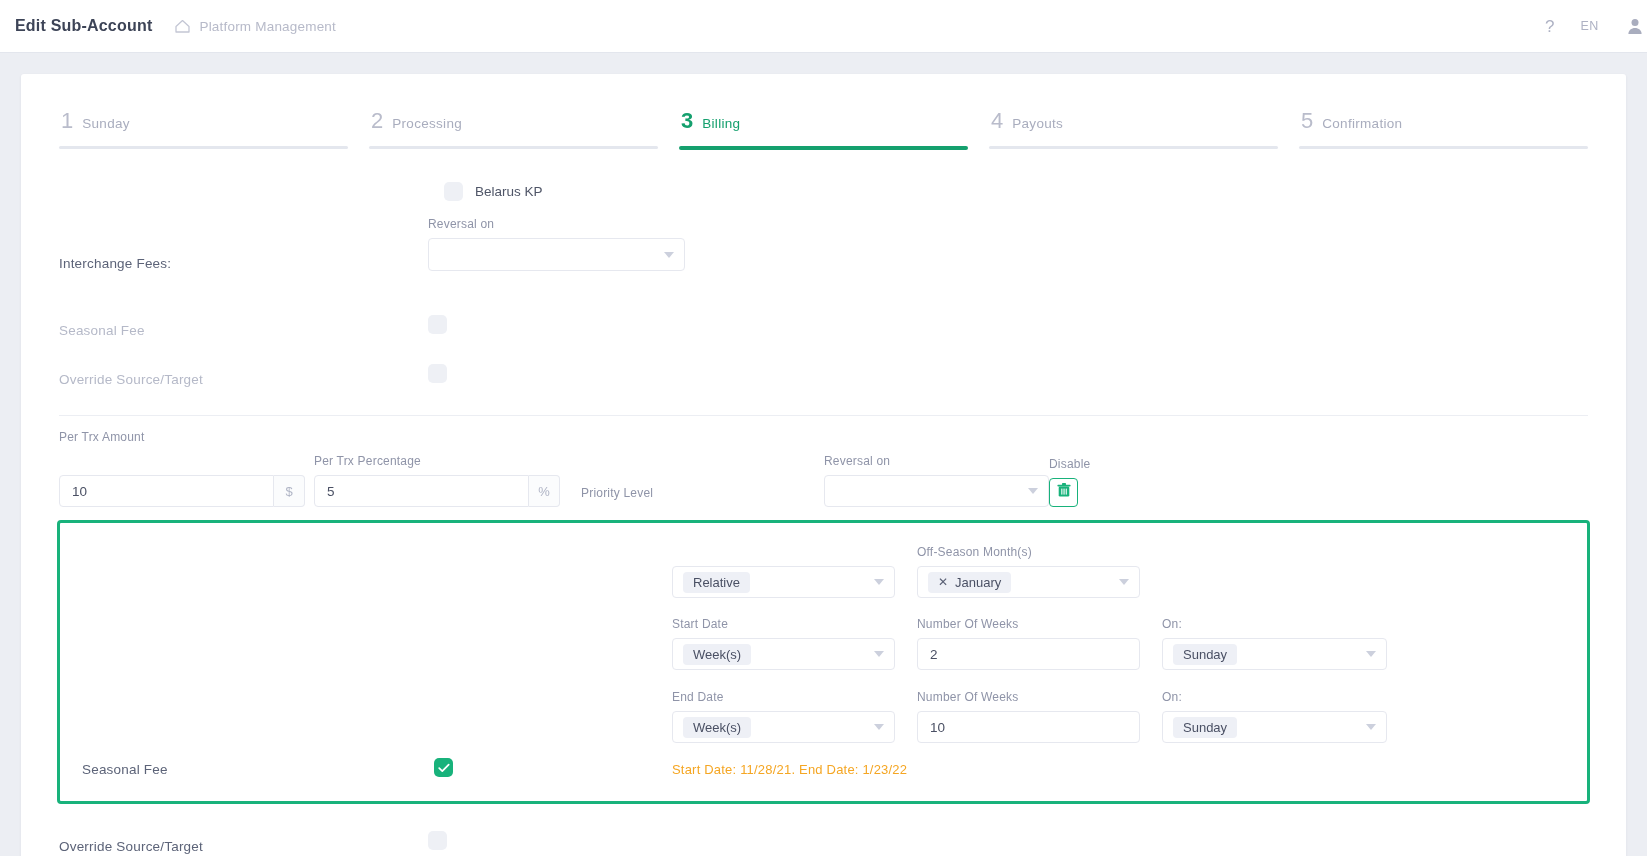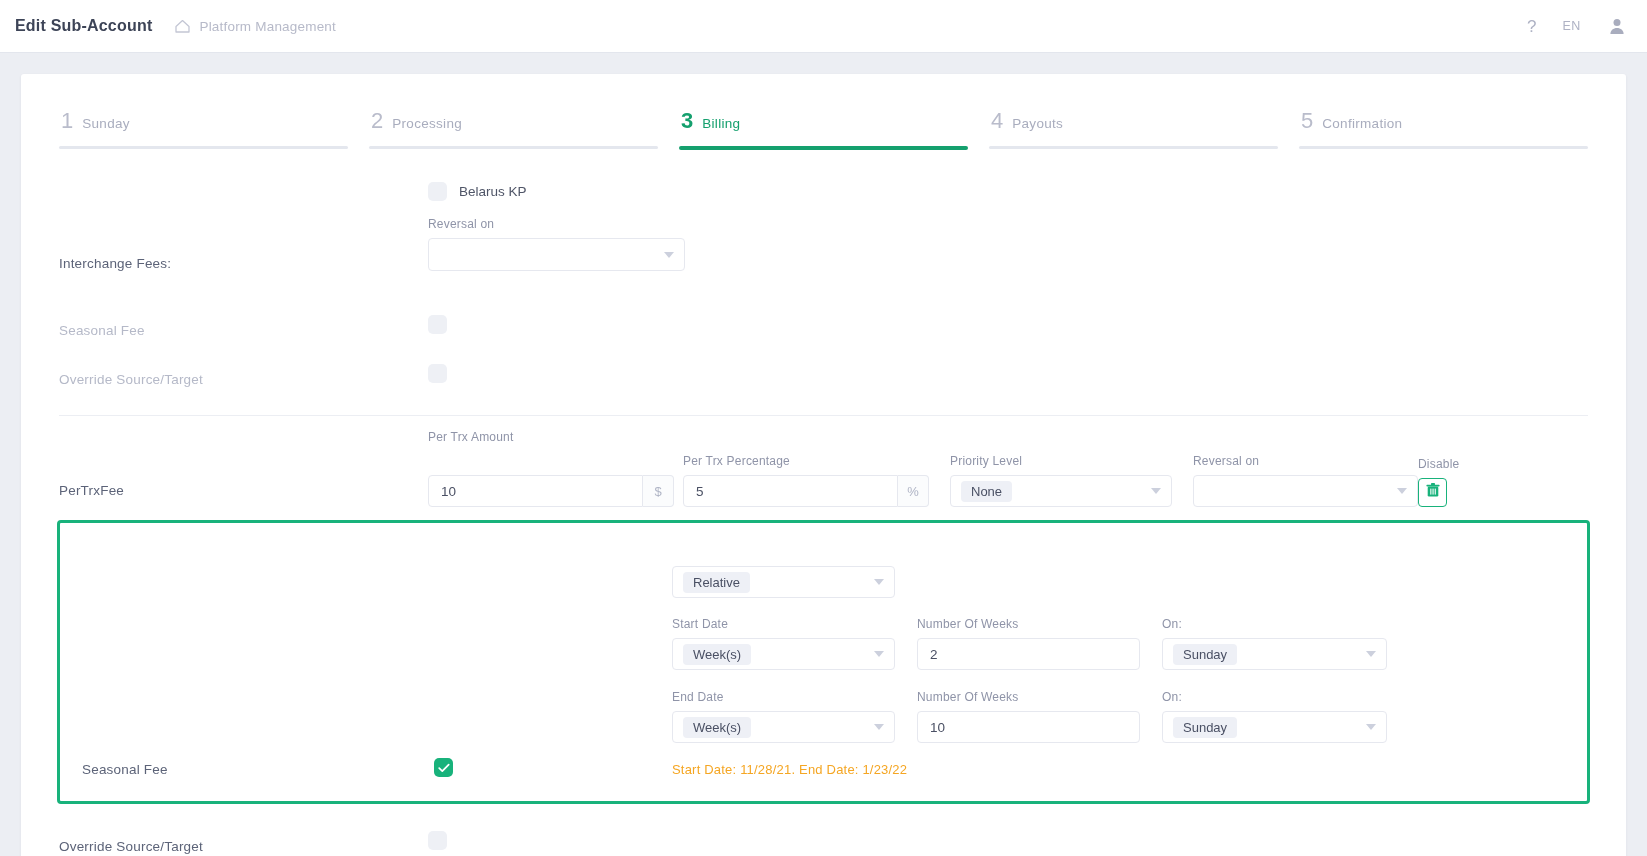--- a/index.html
+++ b/index.html
@@ -8,21 +8,21 @@
     font-family: "Liberation Sans", sans-serif;
     background: #eceef3;
     overflow: hidden;
   }
 
   
   .topbar {
     height: 53px; background: #ffffff;
     border-bottom: 1px solid #e3e6ed;
     display: flex; align-items: center;
-    padding: 0 20px 0 12px;
+    padding: 0 2px 0 12px;
     position: relative; z-index: 5;
   }
   .app-title {
     font-size: 16px; font-weight: 700; color: #3d4457;
     letter-spacing: .2px; margin-left: 3px;
   }
   .crumb {
     display: flex; align-items: center; gap: 8px;
     margin-left: 22px;
   }
@@ -73,21 +73,21 @@
 
   .chk {
     width: 19px; height: 19px; border-radius: 5px;
     background: #eef0f5; display: inline-block; flex: 0 0 19px;
   }
   .chk.checked {
     background: #18b27b;
     display: flex; align-items: center; justify-content: center;
   }
   .chk.checked svg { display: block; }
-  .chk-wrap { display: flex; align-items: center; gap: 12px; }
+  .chk-wrap { display: flex; align-items: center; gap: 12px; margin-left: 16px; }
   .chk-text { font-size: 13.5px; color: #4f5567; }
 
   
   .field { display: flex; flex-direction: column; }
   .flabel {
     font-size: 12px; color: #8f94a8; letter-spacing: .2px;
     margin-bottom: 6px; height: 15px;
   }
   .control {
     height: 32px; border: 1px solid #e6e8ef; border-radius: 4px;
@@ -229,21 +229,20 @@
     <div class="row" style="margin-top:26px;">
       <div class="row-label muted">Override Source/Target</div>
       <div style="flex:1;">
         <span class="chk"></span>
       </div>
     </div>
 
     <div class="divider" style="margin-top:28px;"></div>
 
     <div class="row" style="margin-top:14px; align-items:flex-end;">
-      <div class="row-label" style="padding-bottom:9px;">PerTrxFee</div>
 
       <div class="field" style="width:246px;gap:24px;">
         <span class="flabel">Per Trx Amount</span>
         <div class="with-suffix">
           <div class="control input">
             <span class="val">10</span>
           </div>
           <div class="suffix-box">$</div>
         </div>
       </div>
@@ -253,24 +252,20 @@
         <div class="with-suffix">
           <div class="control input">
             <span class="val">5</span>
           </div>
           <div class="suffix-box">%</div>
         </div>
       </div>
 
       <div class="field" style="width:222px; margin-left:21px;">
         <span class="flabel">Priority Level</span>
-        <div class="control">
-          <span class="chip">None</span>
-          <span class="caret"></span>
-        </div>
       </div>
 
       <div class="field" style="width:225px; margin-left:21px;">
         <span class="flabel">Reversal on</span>
         <div class="control">
           <span class="val"></span>
           <span class="caret"></span>
         </div>
       </div>
 
@@ -306,20 +301,30 @@
         <div style="flex:1;">
 
           <div style="display:flex; align-items:flex-end;">
             <div class="field" style="width:223px;">
               <span class="flabel"></span>
               <div class="control">
                 <span class="chip">Relative</span>
                 <span class="caret"></span>
               </div>
             </div>
+            <div class="field" style="width:223px; margin-left:22px;">
+              <span class="flabel">Off-Season Month(s)</span>
+              <div class="control">
+                <span class="chip">
+                  <span class="x">✕</span>
+                  <span>January</span>
+                </span>
+                <span class="caret"></span>
+              </div>
+            </div>
           </div>
 
 
           <div style="display:flex; align-items:flex-end; margin-top:19px;">
             <div class="field" style="width:223px;">
               <span class="flabel">Start Date</span>
               <div class="control">
                 <span class="chip">Week(s)</span>
                 <span class="caret"></span>
               </div>

